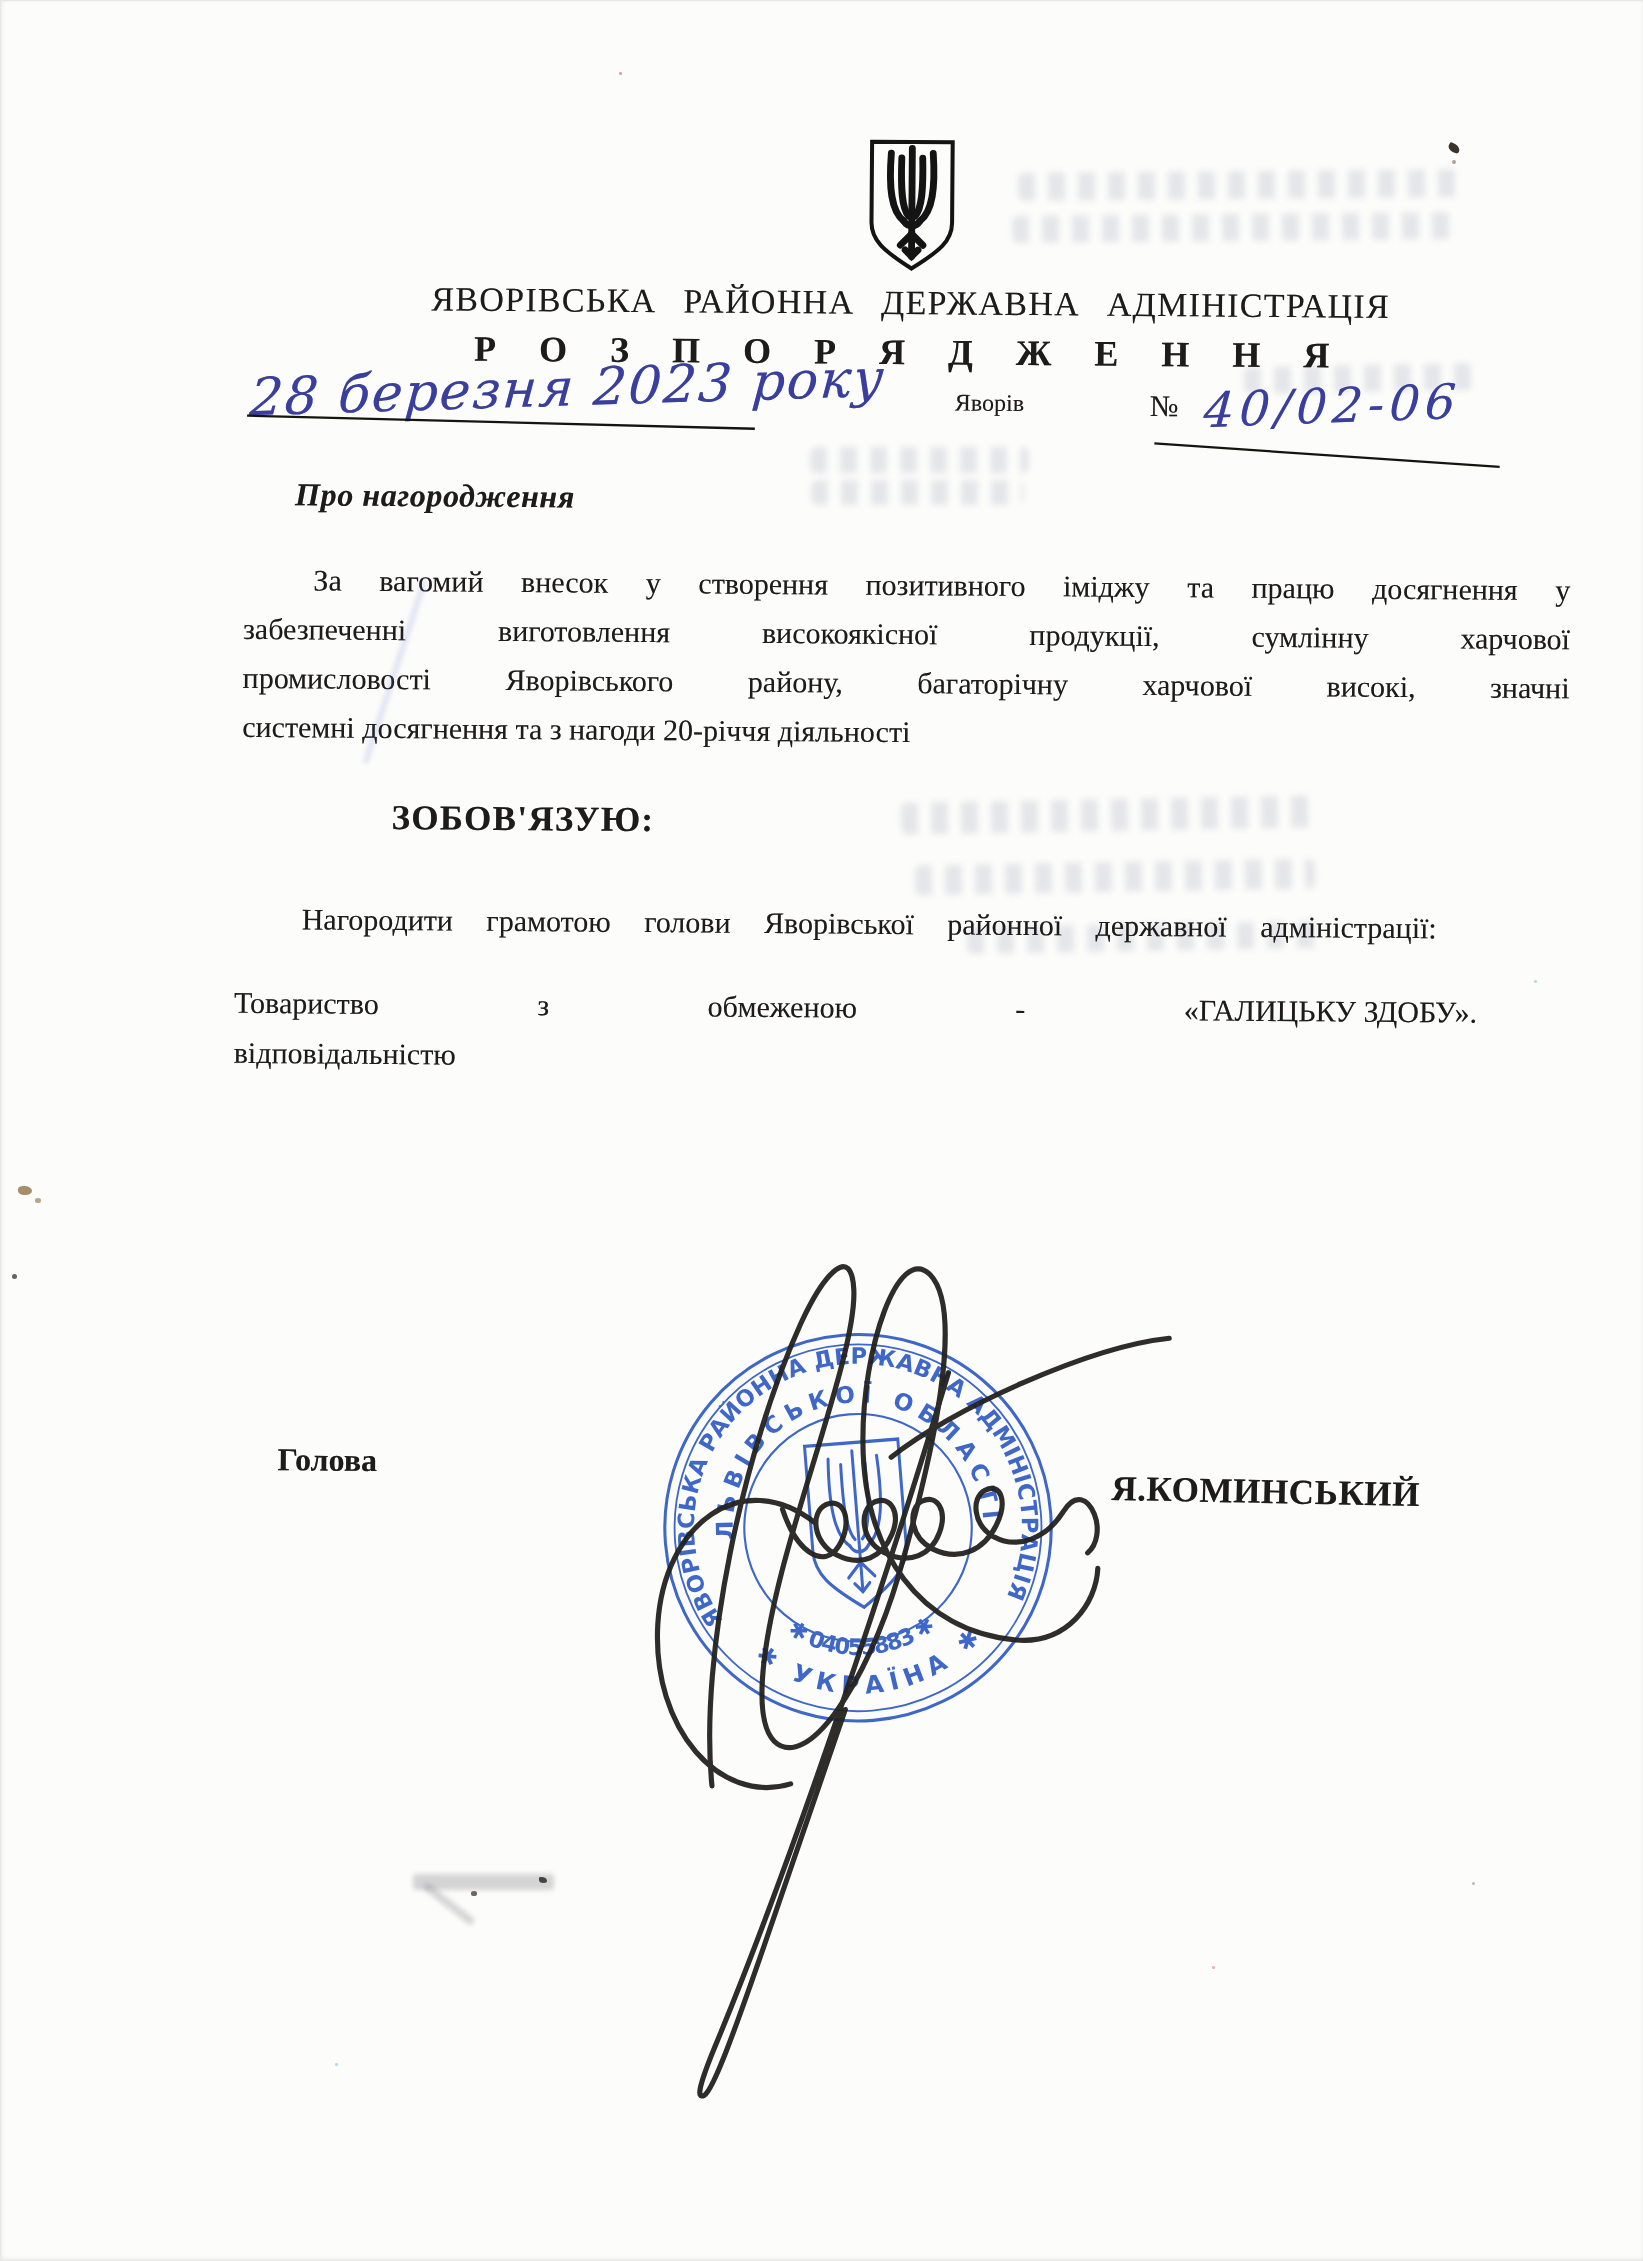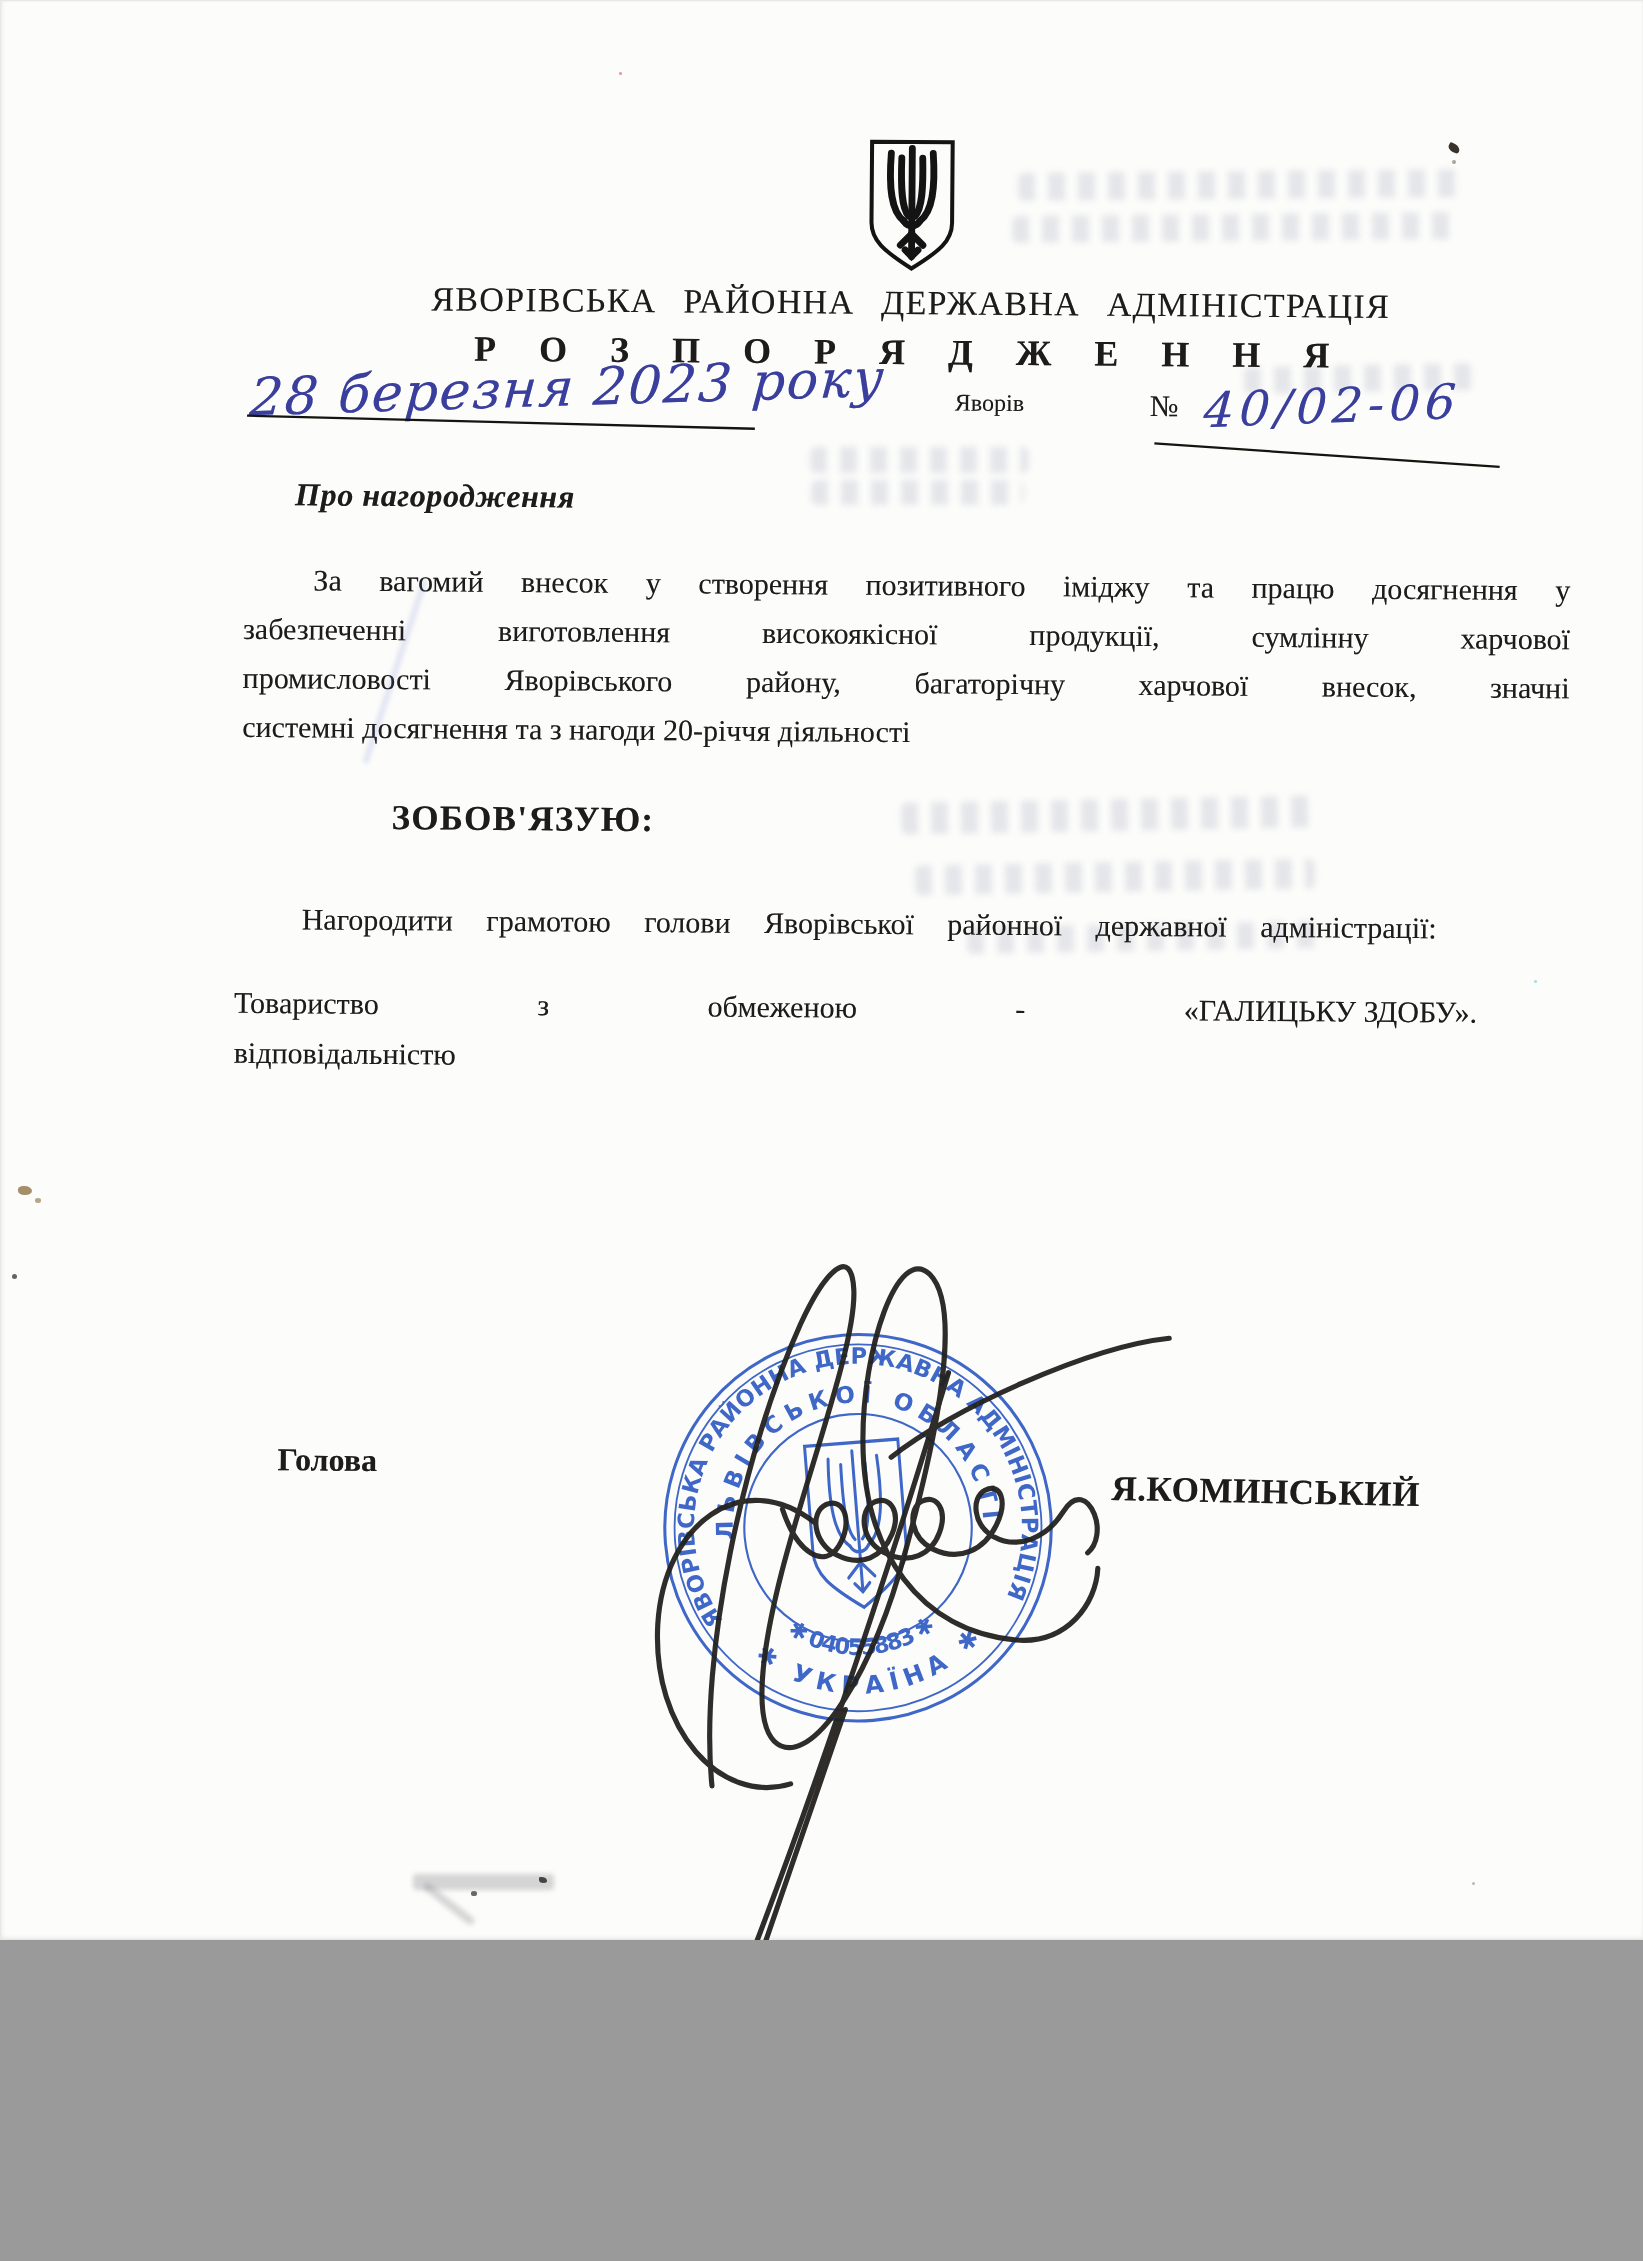--- a/index.html
+++ b/index.html
@@ -1,17 +1,17 @@
 <!DOCTYPE html>
 <html style="font-size:10.3px"><head>
 <meta charset="utf-8">
 <style>
   html,body{margin:0;padding:0;background:#9a9a9a;}
   .page{
-    position:relative; width:1644px; height:1940px;
+    position:relative; width:1644px; height:2261px;
     background:#fcfcfa; overflow:hidden;
     font-family:"Liberation Serif", serif; color:#1d1c1a;
     box-shadow:inset 0 0 0 1.3px #e8e8e4, inset 0 -2.6px 5.2px rgba(0,0,0,.06), inset 2.6px 0 5.2px rgba(0,0,0,.04);
   }
   .abs{position:absolute;}
   .txt{text-shadow:0 0 0.6px rgba(20,20,20,.45);}
   .tilt{transform:rotate(.45deg);transform-origin:0 0;}
 
   
   .org-name{left:182px; top:277px; width:1462px; text-align:center;
@@ -131,21 +131,21 @@
           <span>продукції,</span>
           <span>сумлінну</span>
           <span>харчової</span>
         </div>
         <div class="body-line just">
           <span>промисловості</span>
           <span>Яворівського</span>
           <span>району,</span>
           <span>багаторічну</span>
           <span>харчової</span>
-          <span>внесок,</span>
+          <span>високі,</span>
           <span>значні</span>
         </div>
         <div class="body-line">системні досягнення та з нагоди 20-річчя діяльності</div>
       </div>
 
     <div class="abs txt resolution">ЗОБОВ'ЯЗУЮ:</div>
     <div class="abs txt award-line">Нагородити грамотою голови Яворівської районної державної адміністрації:</div>
 
     <div class="abs txt recipient">
       <div class="line1">

